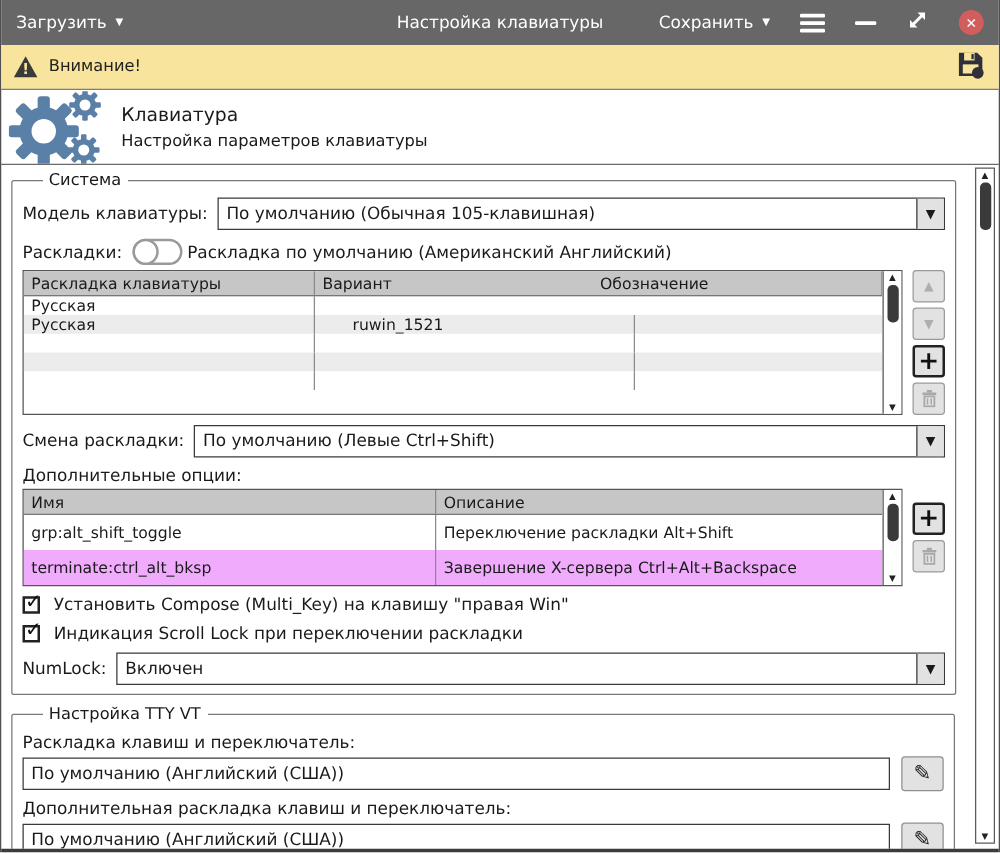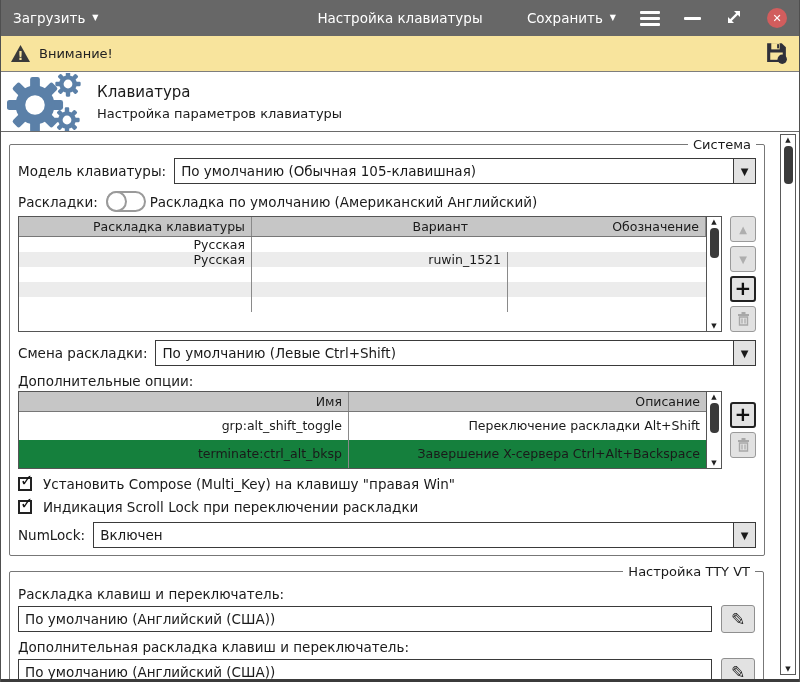--- a/index.html
+++ b/index.html
@@ -31,39 +31,39 @@
   .app-header { height:60px; border-bottom:1px solid #6a6a6a; display:flex; align-items:center;
                 padding-left:6px; flex-shrink:0; }
   .hdr-text { margin-left:12px; display:flex; flex-direction:column; gap:5px; }
   .hdr-title { font-size:15px; }
   .hdr-sub { font-size:13px; }
 
   
   .body-row { flex:1; display:flex; overflow:hidden; }
   .panels { flex:1; padding:3px 6px 0 8px; overflow:hidden; }
   fieldset { border:1px solid #777; border-radius:2px; padding:1px 8px 7px 8px; margin-top:2px; }
-  legend { font-size:13px; padding:0 5px; margin-left:0;text-align:right; }
+  legend { font-size:13px; padding:0 5px; margin-left:16px; }
   .frow { display:flex; align-items:center; margin-top:5px; }
   .lbl { font-size:13.5px; margin-right:8px; white-space:nowrap; }
 
   
   .dropdown { flex:1; height:26px; border:1px solid #3a3a3a; background:#fff; display:flex; }
   .dd-text { flex:1; padding:0 6px; line-height:24px; font-size:13.5px; overflow:hidden; white-space:nowrap; }
   .dd-btn { width:22px; border-left:1px solid #3a3a3a; background:#e2e2e2;
             display:flex; align-items:center; justify-content:center; font-size:10px; color:#1a1a1a; }
 
   
   .toggle { width:40px; height:21px; border:2px solid #9a9a9a; border-radius:12px; position:relative;
             background:#fff; margin-right:2px; flex-shrink:0; }
   .toggle .knob { position:absolute; left:-2px; top:-2px; width:21px; height:21px; border:2px solid #9a9a9a;
                   border-radius:50%; background:#fff; }
 
   
   .tbl-wrap { display:flex; margin-top:4px; }
-  .tbl { border:1px solid #555; display:flex; background:#fff; width:704px;text-align:right; }
+  .tbl { border:1px solid #555; display:flex; background:#fff; width:704px; }
   .tbl-main { flex:1; display:flex; flex-direction:column; overflow:hidden; }
   .thead { display:flex; background:#c6c6c6; border-bottom:1px solid #777; }
   .thead .cell { font-size:12.5px; padding:2px 6px; }
   .trow { display:flex; }
   .trow .cell { font-size:12.5px; padding:0 6px; overflow:hidden; white-space:nowrap; }
   .t1 .trow { height:15px; line-height:15px;gap:24px; }
   .t1 .trow:nth-child(odd) { background:#ececec; }
   .t2 .trow { height:28px; line-height:28px; }
   .t2 .trow:nth-child(odd) { background:#ececec; }
   .c1 { width:233px; border-right:1px solid #8a8a8a; }
@@ -290,21 +290,21 @@
           <div class="tbl t2">
             <div class="tbl-main">
               <div class="thead">
                 <span class="cell d1">Имя</span>
                 <span class="cell d2">Описание</span>
               </div>
               <div class="trow">
                 <span class="cell d1">grp:alt_shift_toggle</span>
                 <span class="cell d2">Переключение раскладки Alt+Shift</span>
               </div>
-              <div class="trow" style="background:#15803d;gap:12px;">
+              <div class="trow" style="background:#f0abfc;">
                 <span class="cell d1">terminate:ctrl_alt_bksp</span>
                 <span class="cell d2">Завершение X-сервера Ctrl+Alt+Backspace</span>
               </div>
             </div>
             <div class="tbl-scroll">
               <span class="arr">▲</span>
               <div class="thumb"></div>
               <div class="space"></div>
               <span class="arr">▼</span>
             </div>

